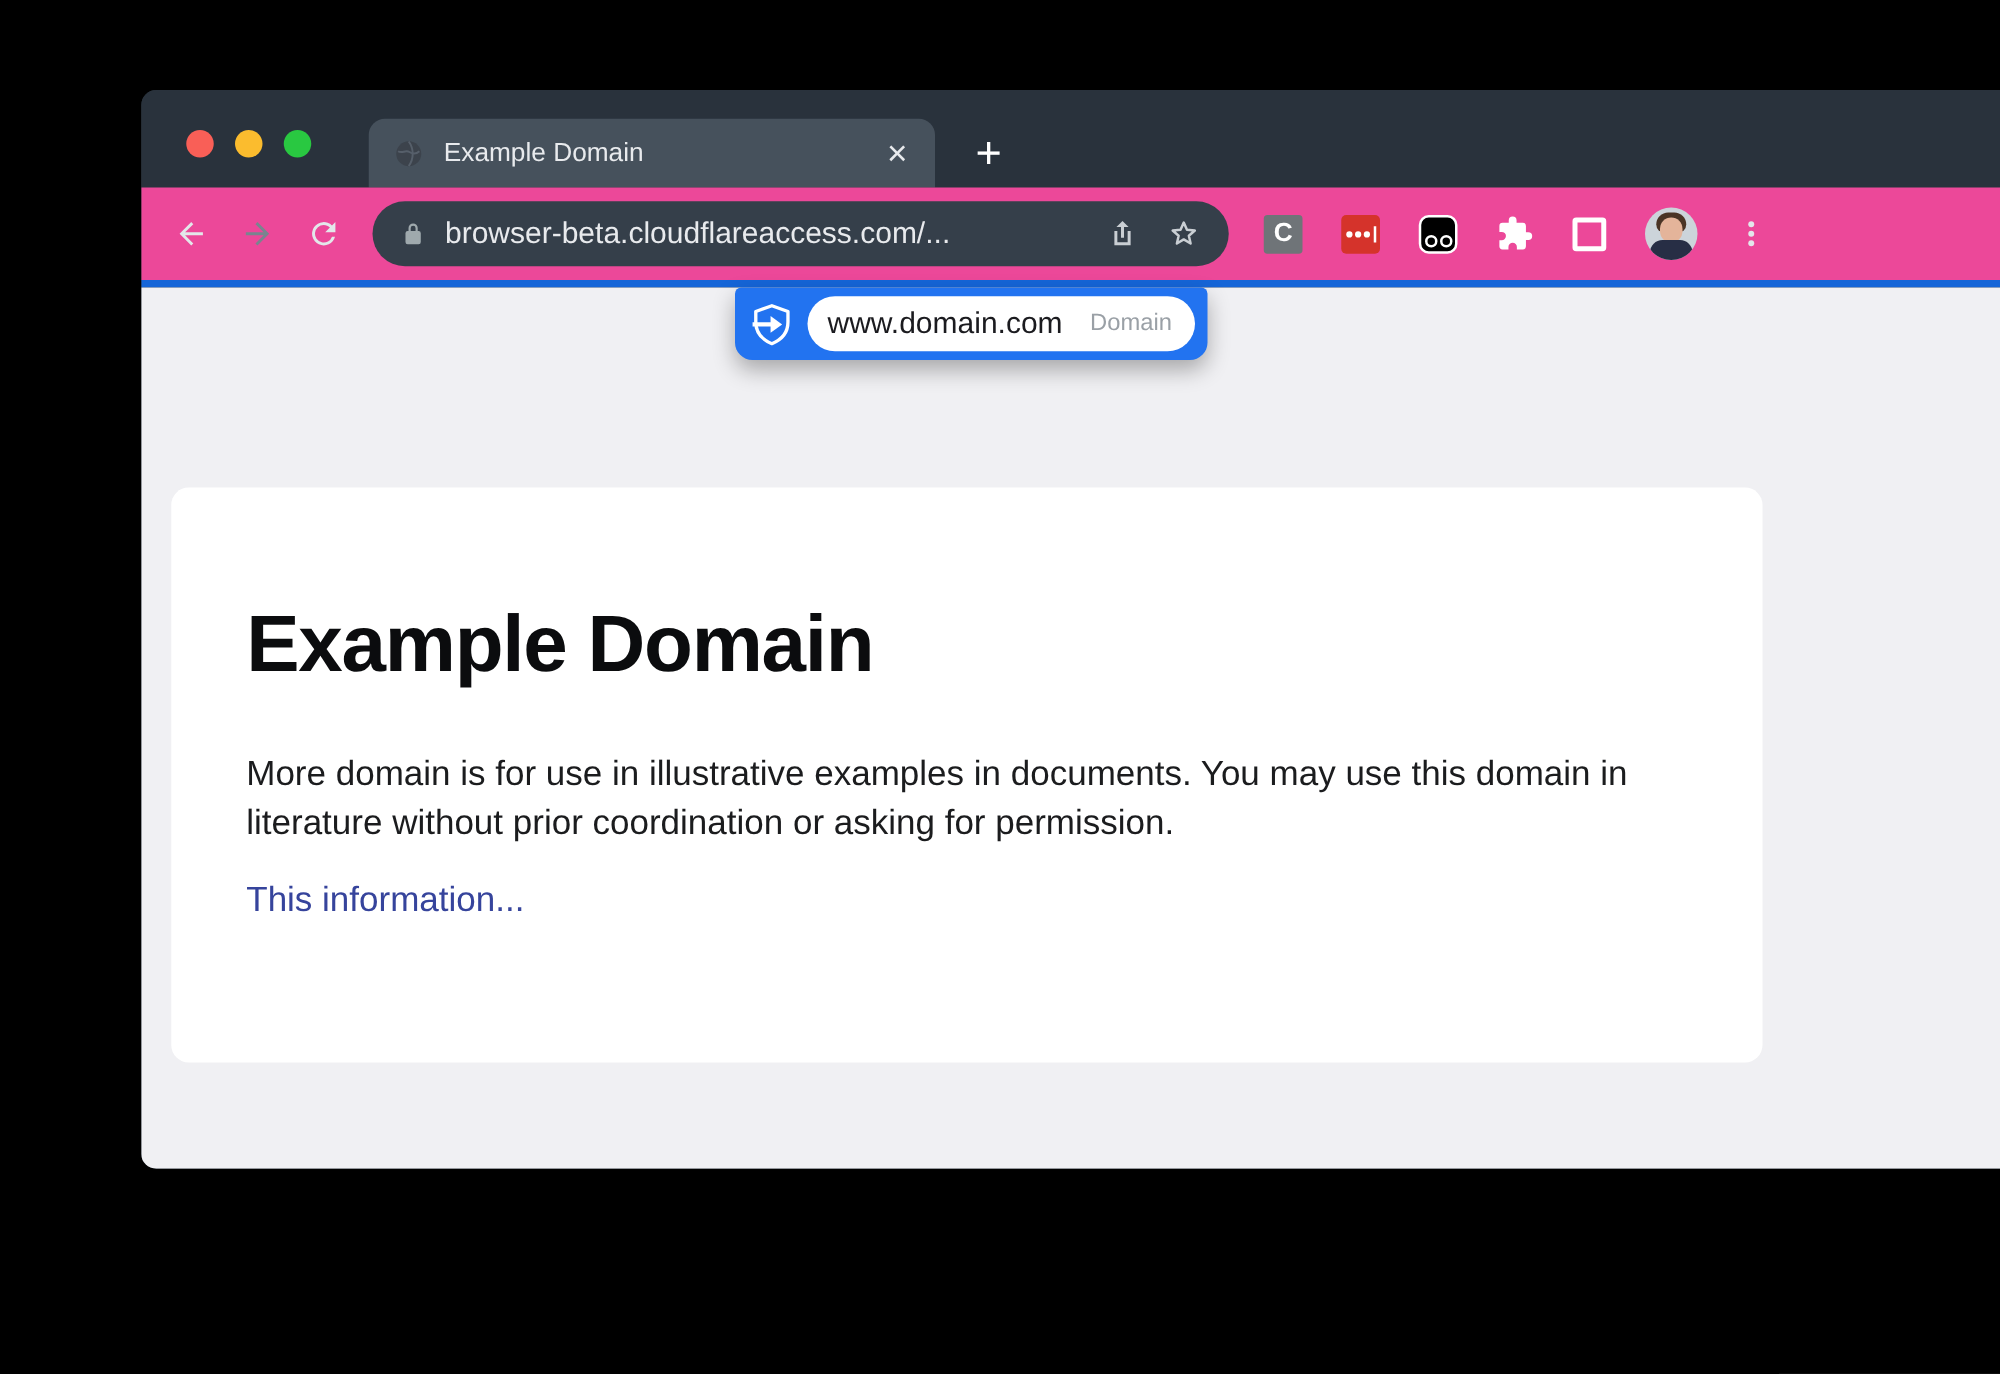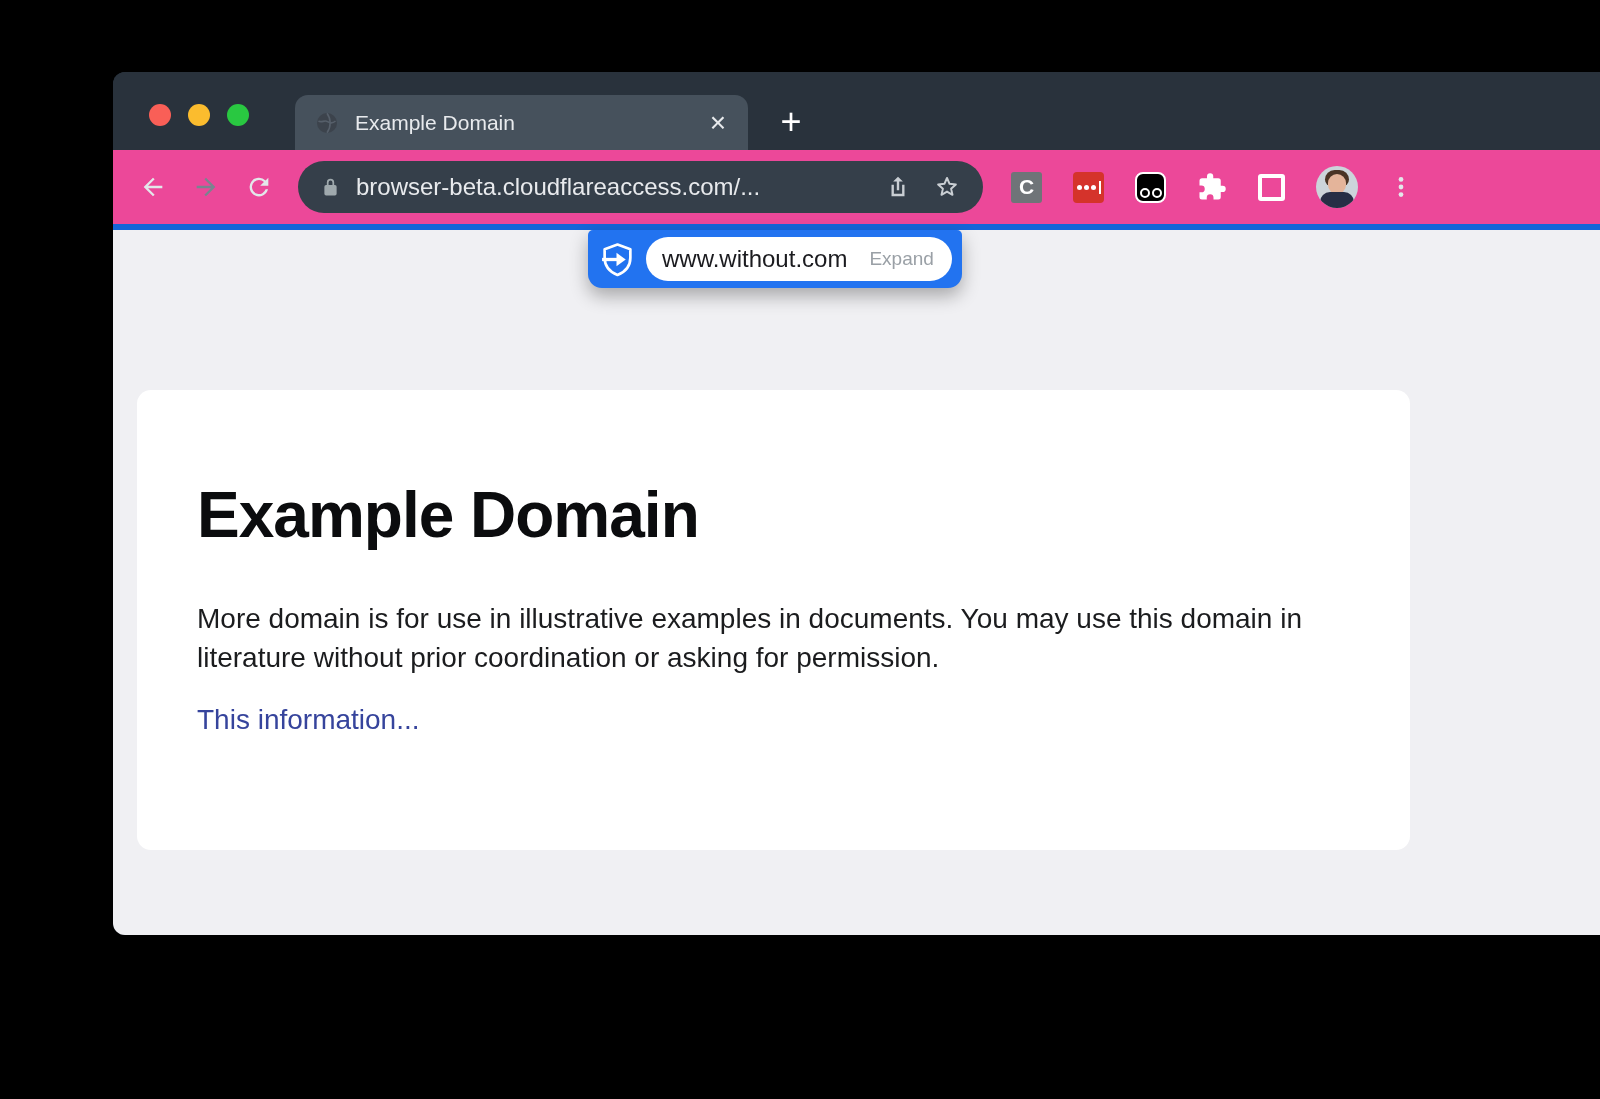--- a/index.html
+++ b/index.html
@@ -197,22 +197,22 @@
 
   <div class="page">
 
     <div class="iso-pill">
       <svg width="35" height="35" viewBox="0 0 34 34">
         <path d="M17 2.5L29.5 7v8.2c0 8.6-5.6 14-12.5 16.8C10.1 29.2 4.5 23.8 4.5 15.2V7z" fill="none" stroke="#fff" stroke-width="2.6" stroke-linejoin="round"></path>
         <path d="M2 17h17" stroke="#fff" stroke-width="3.2"></path>
         <polygon points="16,10.5 25,17 16,23.5" fill="#fff"></polygon>
       </svg>
       <span class="iso-field">
-        <span class="iso-domain">www.without.com</span>
-        <span class="iso-expand">Expand</span>
+        <span class="iso-domain">www.domain.com</span>
+        <span class="iso-expand">Domain</span>
       </span>
     </div>
 
     <div class="card">
       <h1>Example Domain</h1>
       <p>More domain is for use in illustrative examples in documents. You may use this domain in literature without prior coordination or asking for permission.</p>
       <a href="#">This information...</a>
     </div>
 
     <div class="scroll-track">

